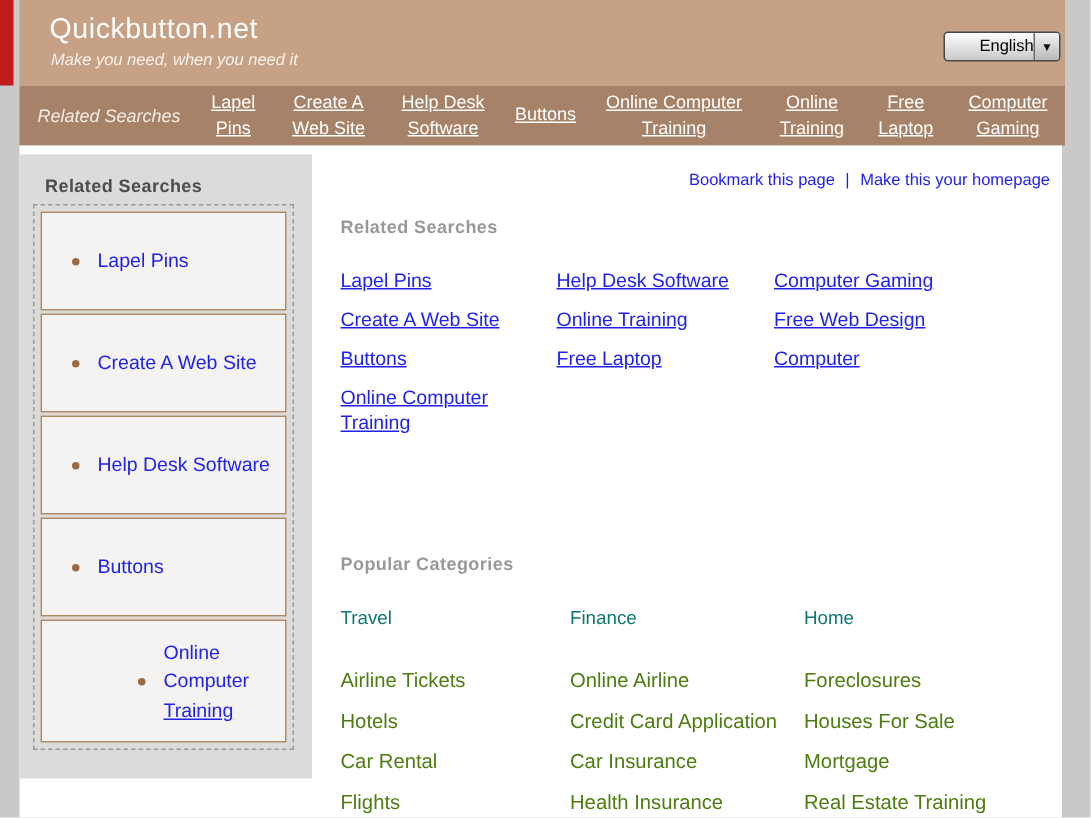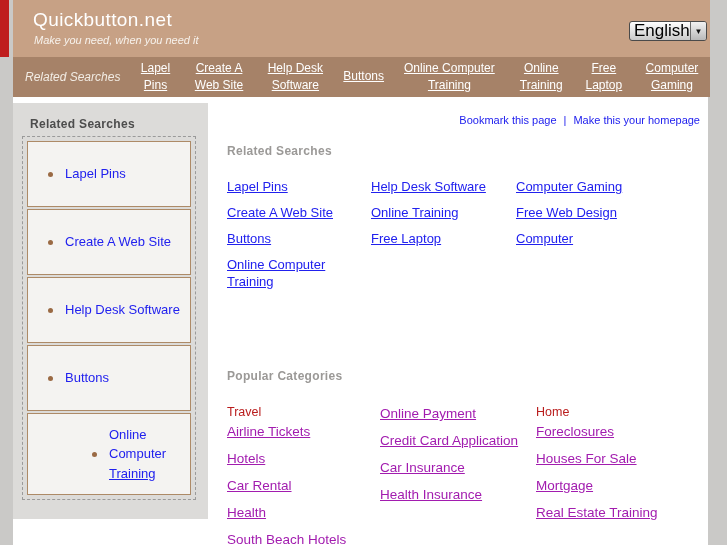--- a/index.html
+++ b/index.html
@@ -19,21 +19,21 @@
   .header { position:relative; height:57px; background:#c7a185; }
   .site-title { color:#ffffff; font-size:19px; padding:9px 0 0 20px; letter-spacing:.4px; }
   .tagline { color:#f7f2ec; font-style:italic; font-size:11px; padding:3px 0 0 21px; }
 
   .lang-select {
     position:absolute; top:21px; right:3px; width:78px; height:20px;
     border:1px solid #4a4a4a; border-radius:3px;
     background:linear-gradient(#ffffff,#c9c9c9);
     display:flex; align-items:center; overflow:hidden;
   }
-  .lang-label { flex:1; font-size:17px; color:#000; padding-left:4px; }
+  .lang-label { flex:1; font-size:11px; color:#000; padding-left:23px; }
   .lang-arrow {
     width:17px; height:100%; border-left:1px solid #6a6a6a;
     background:linear-gradient(#f2f2f2,#b9b9b9);
     display:flex; align-items:center; justify-content:center;
     font-size:8px; color:#111;
   }
 
   
   .nav {
     height:40px; background:#a68268;
@@ -89,23 +89,23 @@
   .rs-col3 { width:180px; }
   .rs-grid a {
     display:block; color:#2121ee; font-size:13px; text-decoration:underline;
     line-height:1.3; margin-bottom:9px;
   }
 
   .pc-grid { position:absolute; top:308px; left:19px; display:flex; }
   .pc-col1 { width:153px; }
   .pc-col2 { width:156px; }
   .pc-col3 { width:185px; }
-  .pc-title { font-size:12.5px; color:#b91c1c; margin-bottom:4px; }
+  .pc-title { font-size:12.5px; color:#0f766e; margin-bottom:26px; }
   .pc-grid a {
-    display:block; color:#a21caf; font-size:13.5px; text-decoration:underline;
+    display:block; color:#4d7c0f; font-size:13.5px; 
     line-height:1.3; margin-bottom:9.5px;
   }
 </style>
 </head>
 <body>
 
 <div class="red-stripe"></div>
 
 <div class="page">
 
@@ -192,25 +192,26 @@
       </div>
 
       <div class="section-heading" id="pc-heading">Popular Categories</div>
 
       <div class="pc-grid">
         <div class="pc-col1">
           <div class="pc-title">Travel</div>
           <a>Airline Tickets</a>
           <a>Hotels</a>
           <a>Car Rental</a>
-          <a>Health</a>
+          <a>Flights</a>
           <a>South Beach Hotels</a>
         </div>
         <div class="pc-col2">
-          <a>Online Payment</a>
+          <div class="pc-title">Finance</div>
+          <a>Online Airline</a>
           <a>Credit Card Application</a>
           <a>Car Insurance</a>
           <a>Health Insurance</a>
         </div>
         <div class="pc-col3">
           <div class="pc-title">Home</div>
           <a>Foreclosures</a>
           <a>Houses For Sale</a>
           <a>Mortgage</a>
           <a>Real Estate Training</a>

